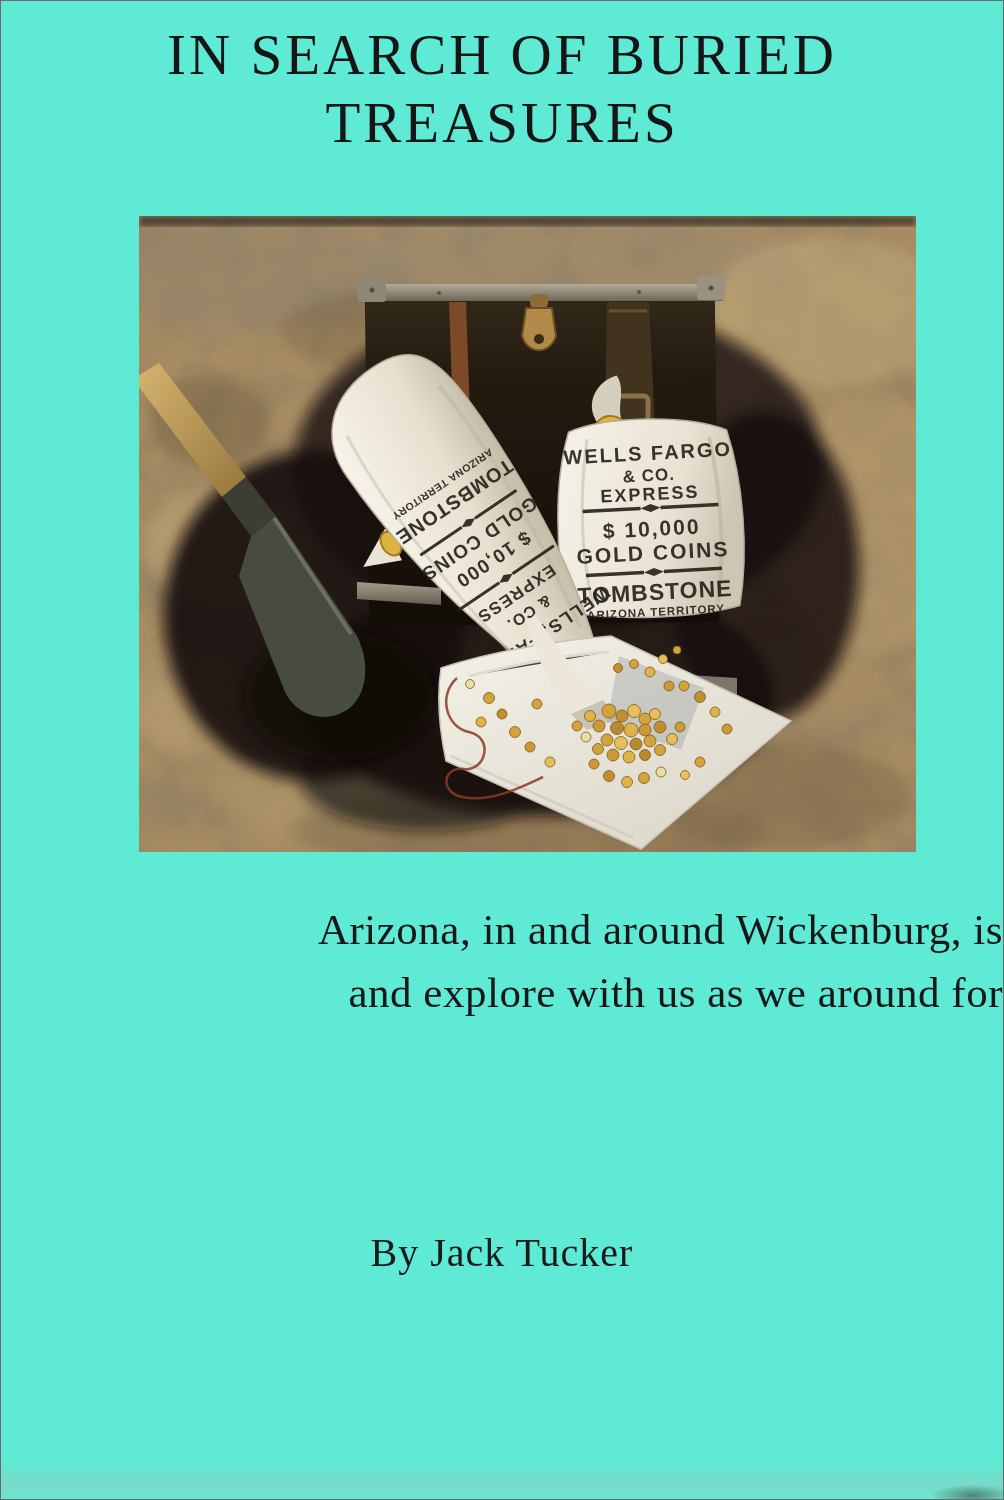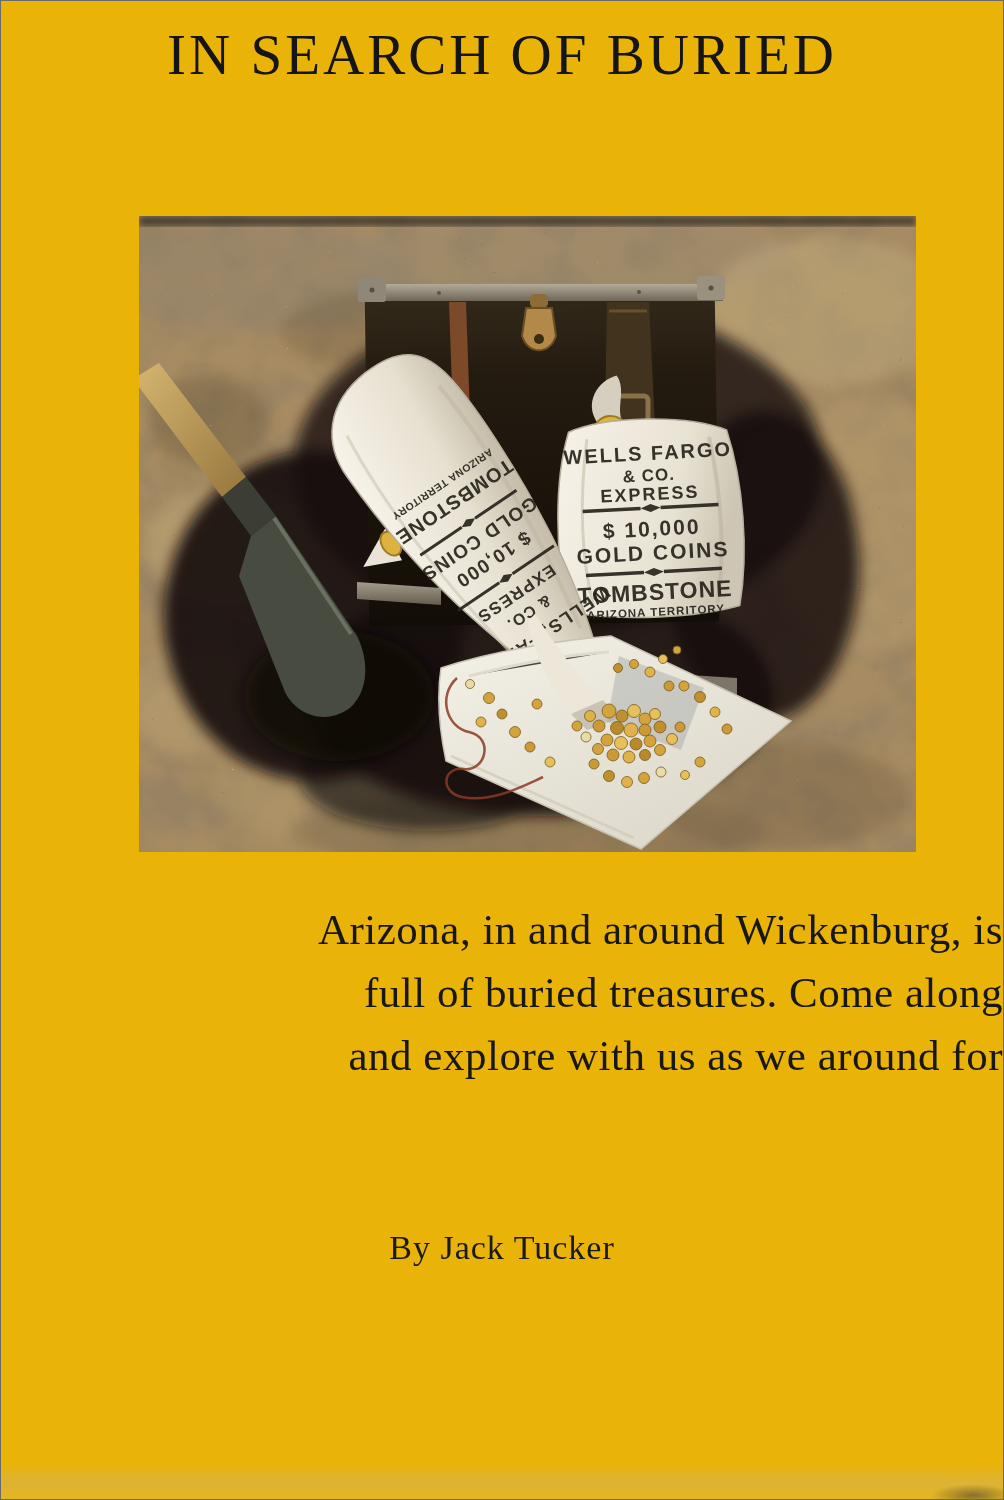--- a/index.html
+++ b/index.html
@@ -1,20 +1,20 @@
 <!DOCTYPE html>
 <html><head>
 <meta charset="utf-8">
 <style>
   html,body{margin:0;padding:0;background:#ffffff;}
   .page{
     position:relative;
     width:1004px;height:1500px;
     box-sizing:border-box;
-    background:#eab308;
+    background:#5eead4;
     border:1px solid #6a6a6a;
     overflow:hidden;
     font-family:"Liberation Serif", serif;
     color:#101010;
   }
   .title{
     position:absolute;top:20px;left:0;width:100%;
     text-align:center;
     font-size:57px;line-height:68px;
     letter-spacing:3px;
@@ -27,21 +27,21 @@
   .tagline{
     position:absolute;top:897px;left:0;width:100%;
     text-align:right;
     font-size:43px;line-height:63px;
     letter-spacing:0.5px;
     color:#171717;
   }
   .byline{
     position:absolute;top:1228px;left:0;width:100%;
     text-align:center;
-    font-size:34px;
+    font-size:40px;
     color:#1a1a1a;
     letter-spacing:1px;
   }
   .bottom-shade{
     position:absolute;left:0;bottom:0;width:100%;height:36px;
     background:
       radial-gradient(60px 16px at 97% 90%, rgba(60,55,50,.55), rgba(60,55,50,0) 70%),
       linear-gradient(to bottom, rgba(190,185,178,0) 0%, rgba(185,179,170,.28) 55%, rgba(200,195,188,.12) 100%);
   }
   svg text{
@@ -50,20 +50,21 @@
     fill:#28241c;
   }
 </style>
 </head>
 <body>
 
 <div class="page">
 
   <div class="title">
     <div>IN SEARCH OF BURIED</div>
+    <div>TREASURES</div>
   </div>
 
   <div class="photo-wrap">
   <svg width="777" height="636" viewBox="0 0 777 636">
     <defs>
       <linearGradient id="chestGrad" x1="0" y1="0" x2="0" y2="1">
         <stop offset="0" stop-color="#33291a"></stop>
             <stop offset="0.25" stop-color="#241b10"></stop>
             <stop offset="1" stop-color="#120d07"></stop>
       </linearGradient>
@@ -281,20 +282,19 @@
       <circle cx="524" cy="443" r="4.5" fill="#e6c05a"></circle>
           <circle cx="538" cy="434" r="4" fill="#d4a43c"></circle>
     </g>
 
     <path d="M 318,462 C 298,480 308,512 330,516 C 356,522 346,556 325,553 C 304,550 300,576 323,581 C 352,587 382,571 404,561" fill="none" stroke-width="2.5" opacity="0.85" stroke="#8b3a22"></path>
   </svg>
   </div>
 
   <div class="tagline">
     <div>Arizona, in and around Wickenburg, is</div>
-    <div>full of buried treasures. Come along</div>
     <div>and explore with us as we around for</div>
   </div>
 
   <div class="byline">By Jack Tucker</div>
 
   <div class="bottom-shade"></div>
 </div>
 
 </body></html>

